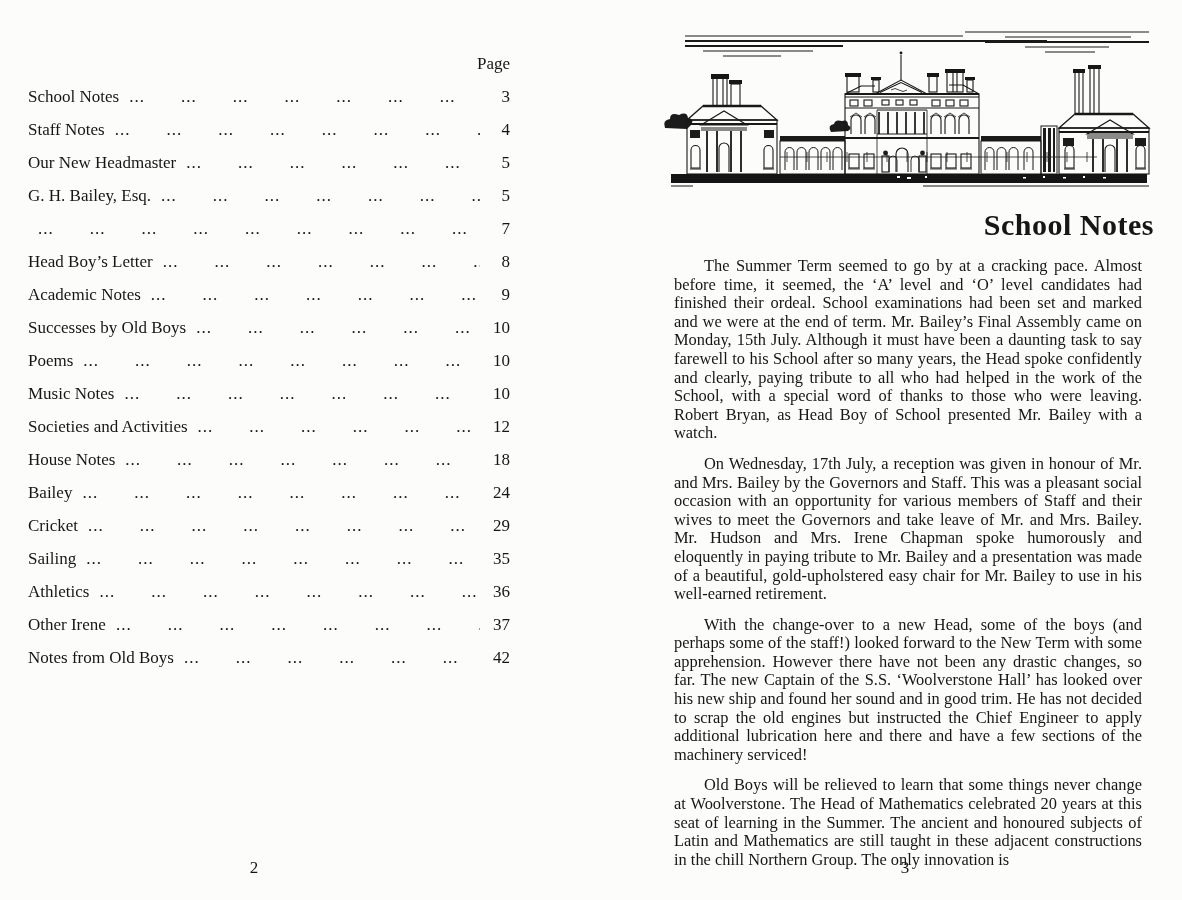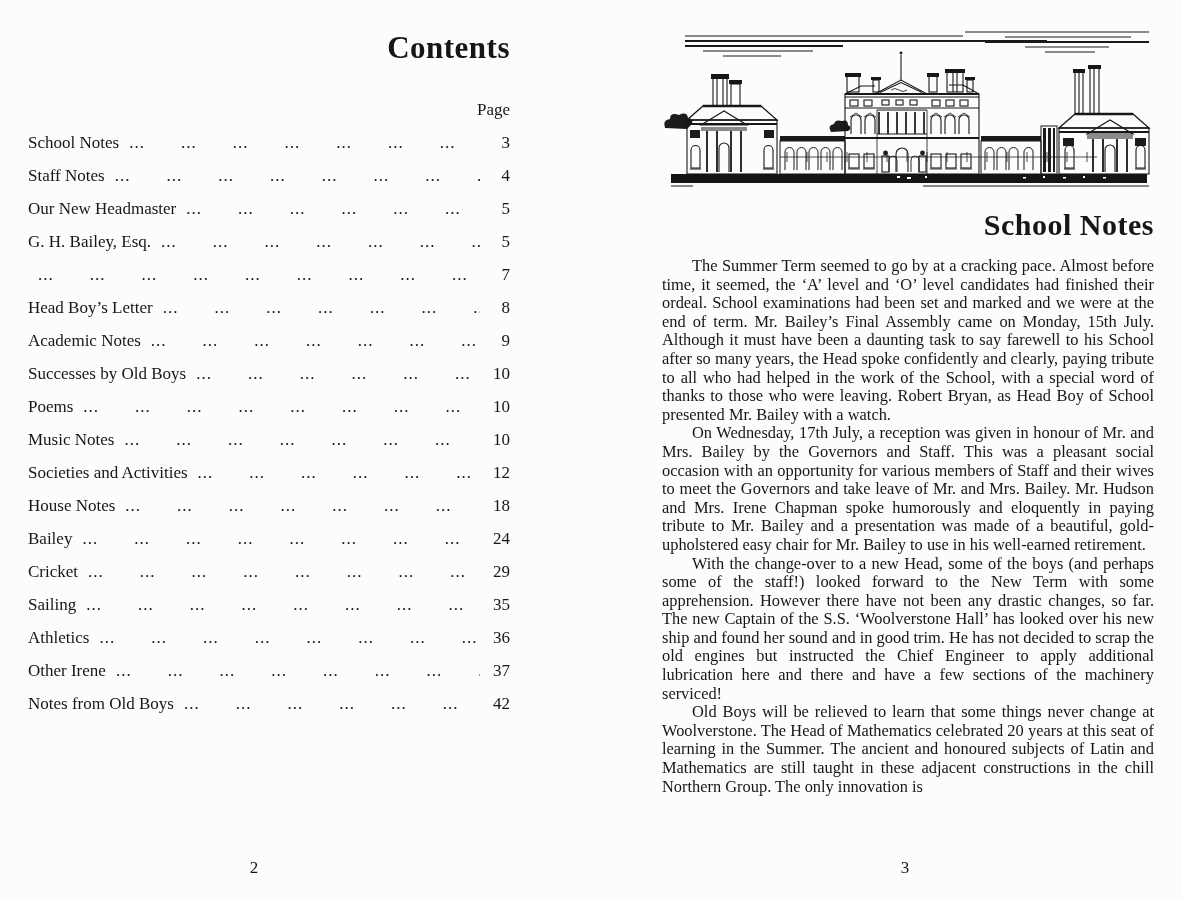--- a/index.html
+++ b/index.html
@@ -28,30 +28,29 @@
   .folio{position:absolute;width:60px;text-align:center;font-size:17px;}
   .folio-left{left:196px;top:838px;}
   
   .page-right{position:absolute;left:662px;top:24px;width:492px;height:866px;}
   .illustration{width:492px;height:160px;margin-top:4px;}
   .article-heading{
     margin:16px 0 0 0;font-size:30px;font-weight:bold;text-align:right;
     line-height:34px;letter-spacing:.5px;
   }
   .article-body{margin-top:15px;font-size:16.4px;line-height:18.6px;text-align:justify;}
-  .article-body p{margin:0;text-indent:30px;}
+  .article-body p{margin:12px;text-indent:30px;}
   .folio-right{left:213px;top:834px;}
 </style>
 </head>
 <body>
 
 <div class="spread">
 
   <div class="page-left">
-    <h1 class="contents-title">Contents</h1>
     <div class="page-col-label">Page</div>
     <div class="toc" id="toc-list">
         <div class="toc-row">
           <span class="toc-label">School Notes</span>
           <span class="toc-dots">...  ...  ...  ...  ...  ...  ...  ...  ...  ...  </span>
           <span class="toc-page">3</span>
         </div>
         <div class="toc-row">
           <span class="toc-label">Staff Notes</span>
           <span class="toc-dots">...  ...  ...  ...  ...  ...  ...  ...  ...  ...  </span>

